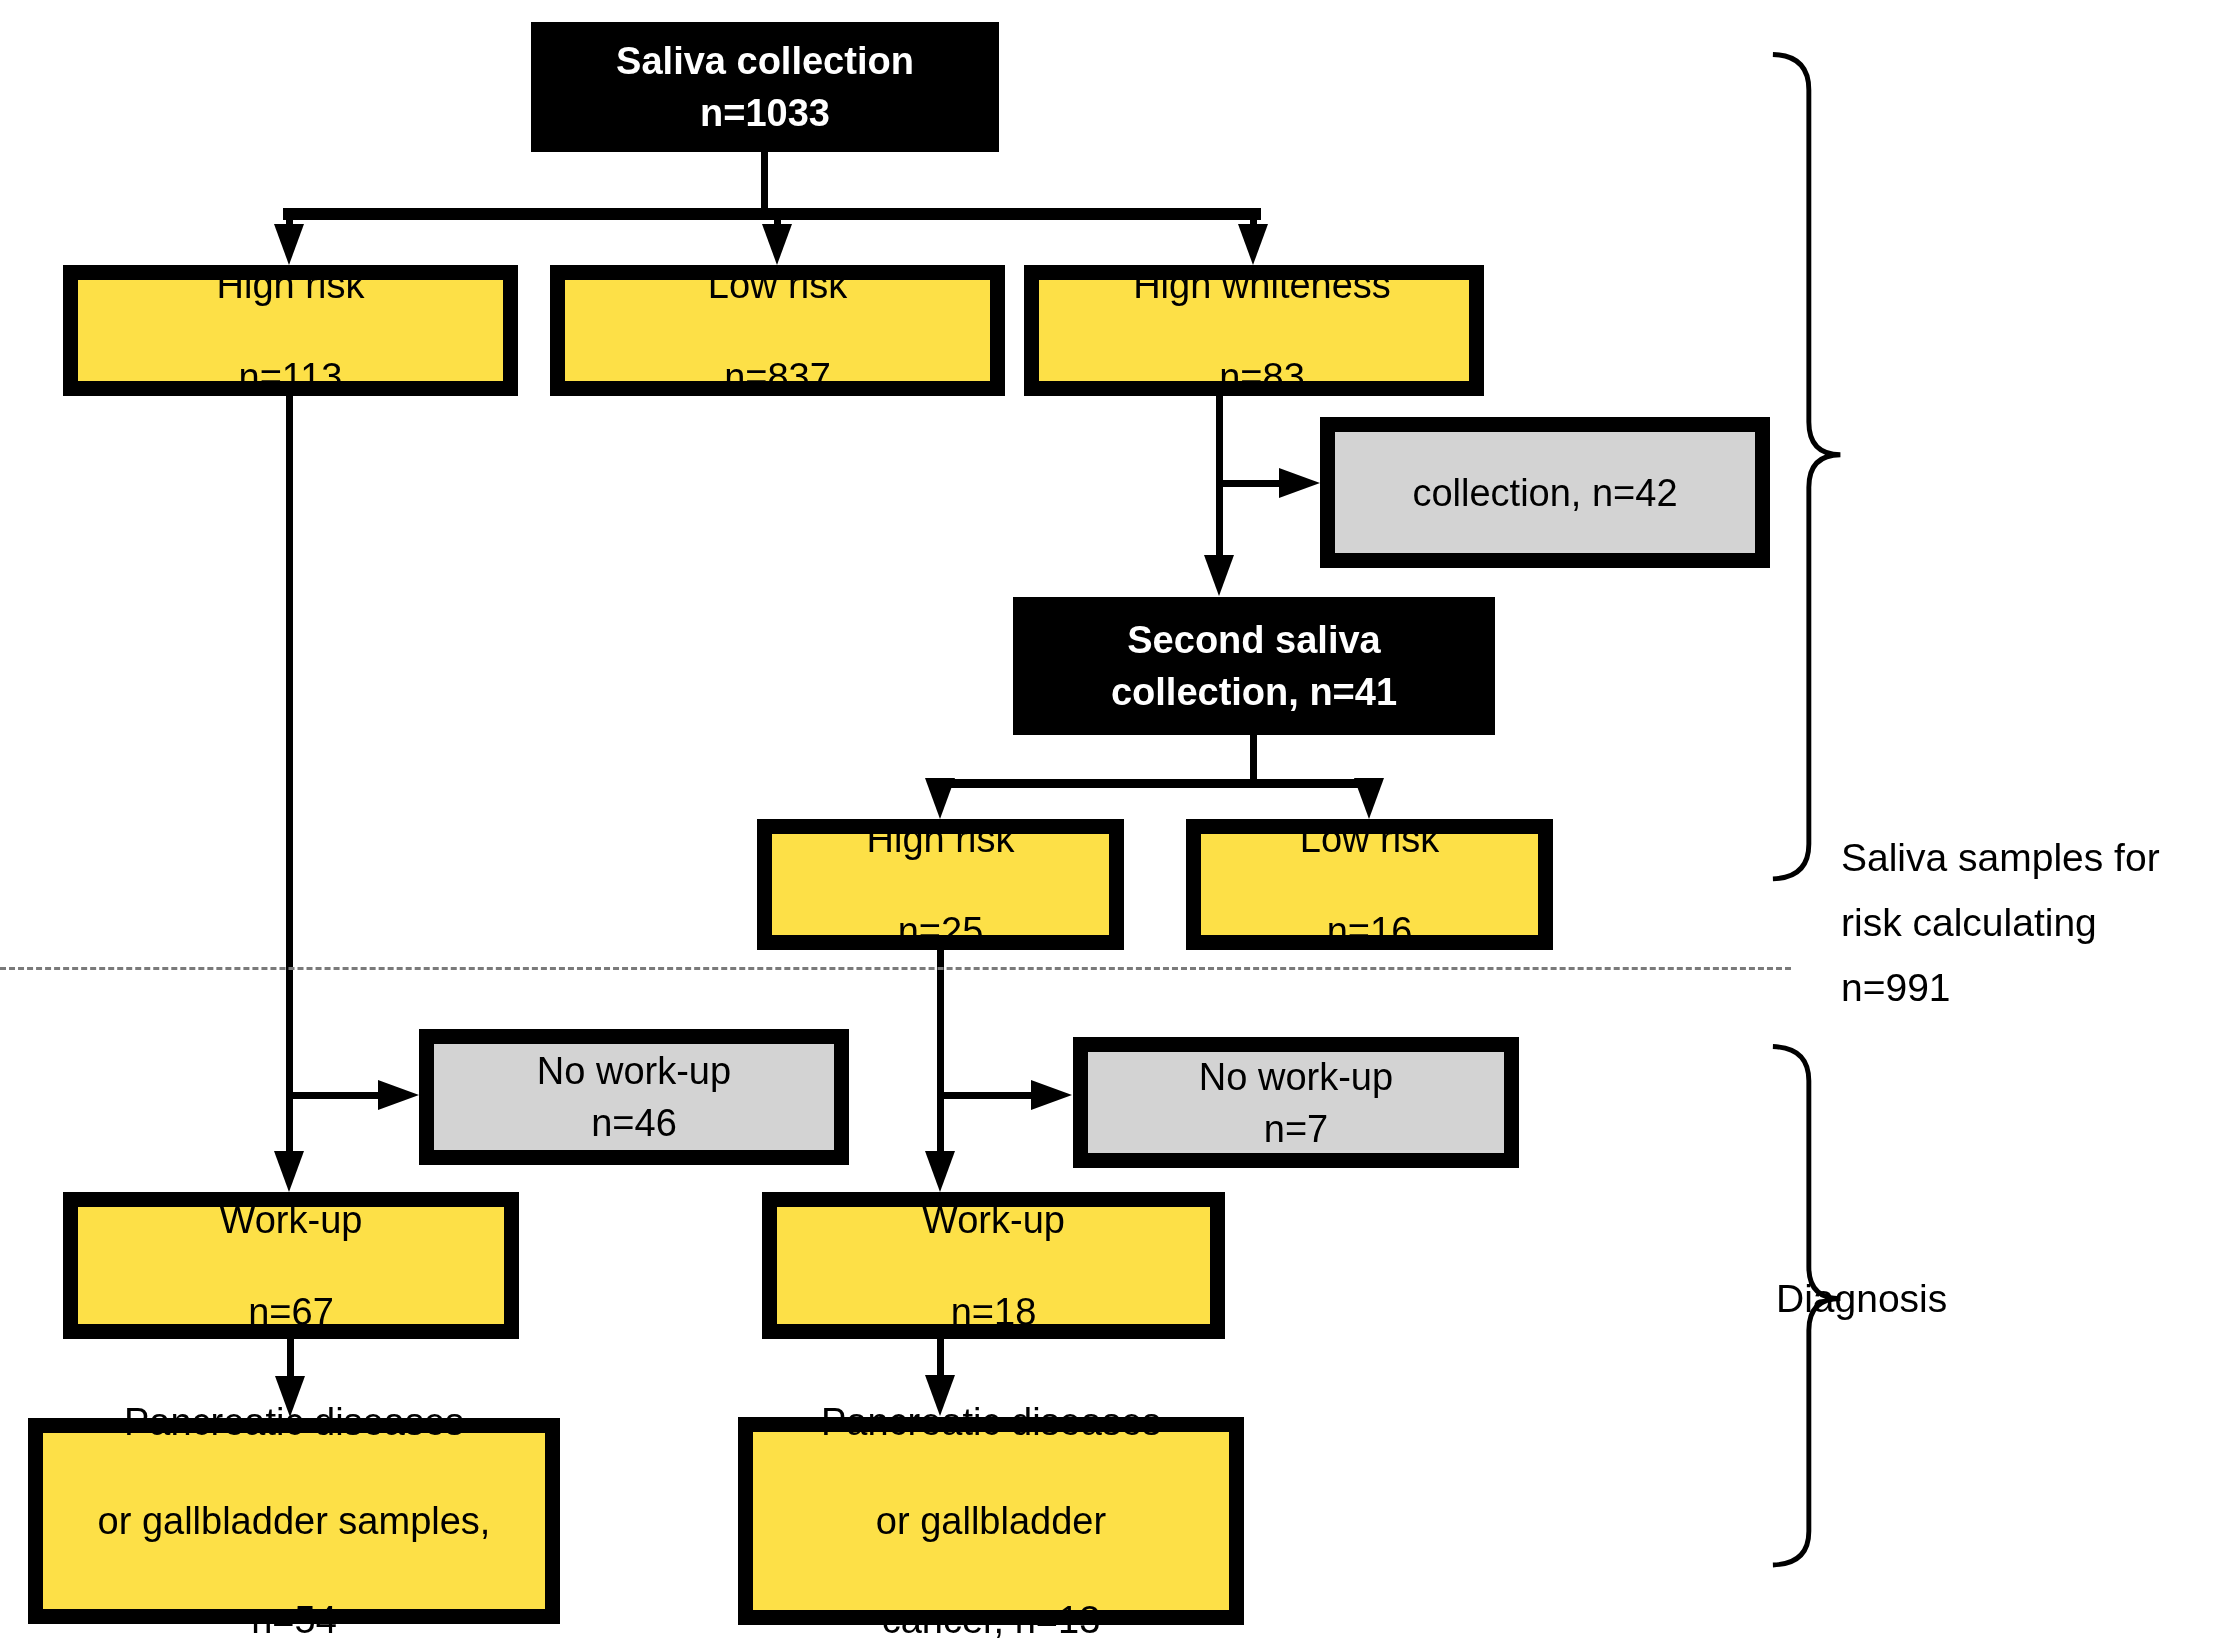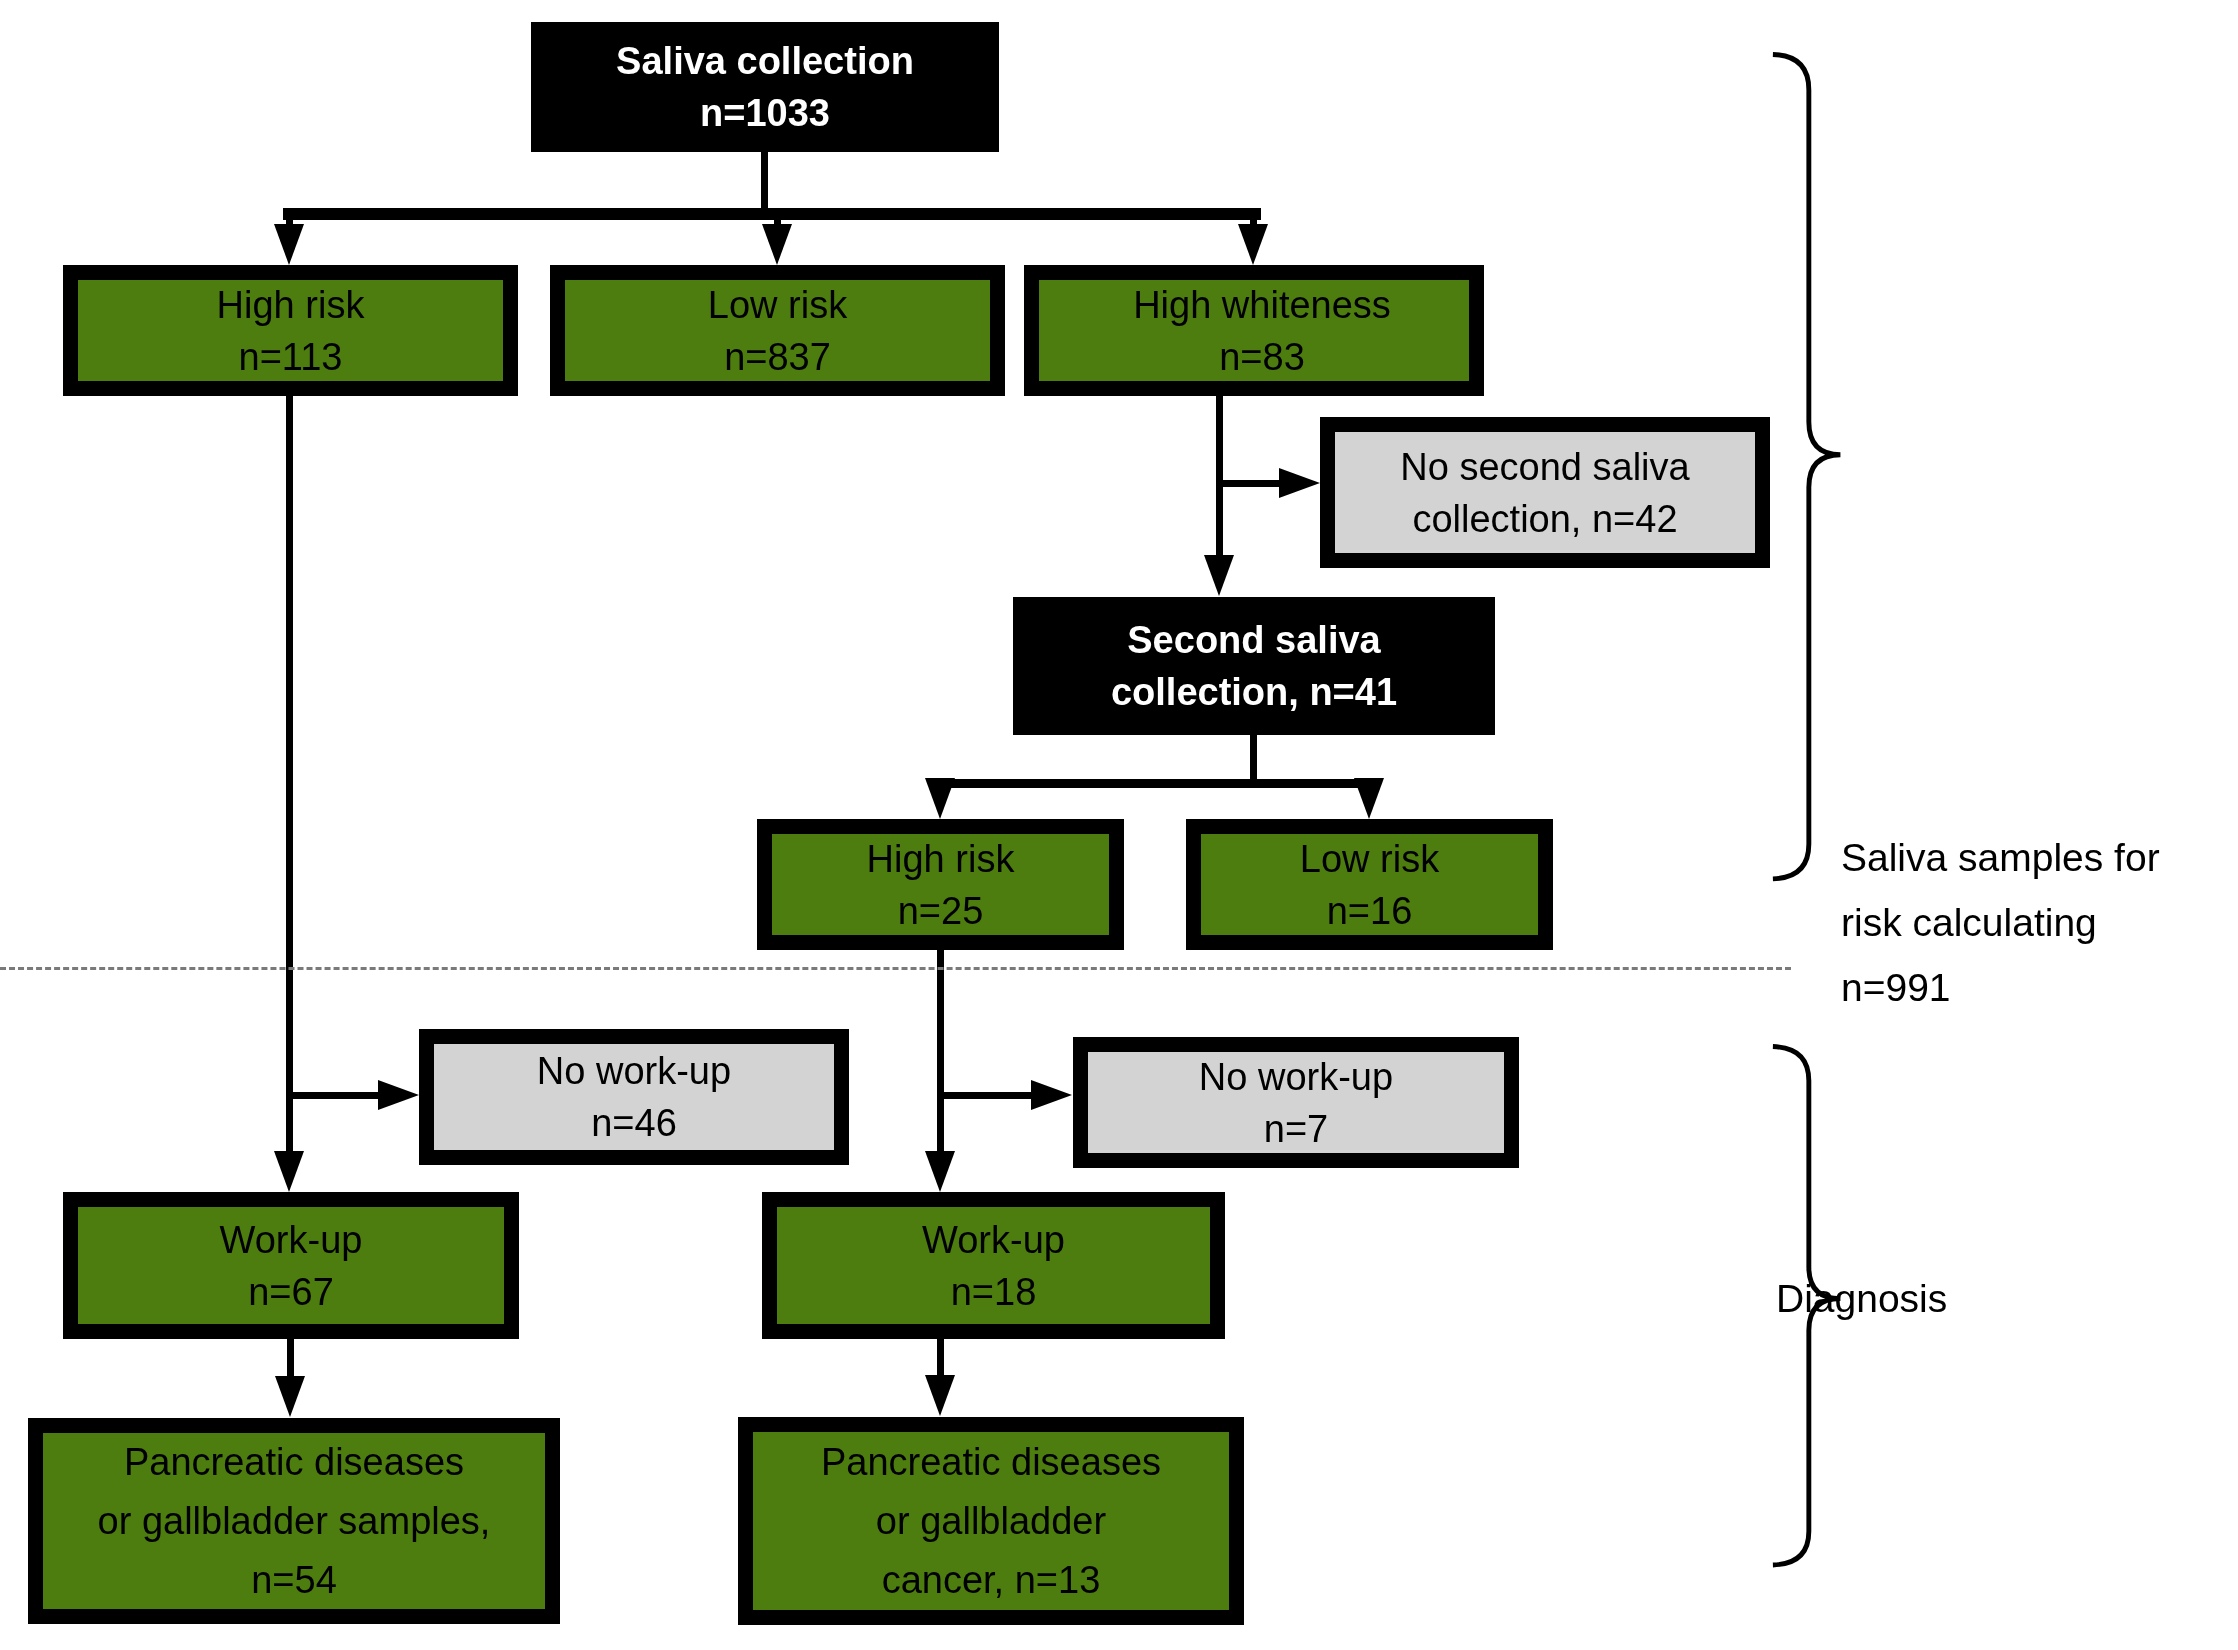--- a/index.html
+++ b/index.html
@@ -5,21 +5,21 @@
   html,body { margin:0; padding:0; background:#ffffff; }
   .canvas {
     position:relative; width:2239px; height:1651px; background:#ffffff;
     font-family:"Liberation Sans", sans-serif; color:#000;
   }
   .node {
     position:absolute; box-sizing:border-box;
     display:flex; flex-direction:column; align-items:center; justify-content:center;
     text-align:center; font-size:38px; line-height:52px; white-space:nowrap;
   }
-  .node.white { background:#4d7c0f; border:15.2px solid #000000; }
+  .node.white { background:#fde047; border:15.2px solid #000000;gap:40px; }
   .node.gray  { background:#d3d3d3; border:15.2px solid #000000; }
   .node.black { background:#000000; color:#ffffff;font-weight:bold; }
   .node.tall  { line-height:59px; }
   .line-v, .line-h { position:absolute; background:#000000; }
   .arr-down { position:absolute; width:0; height:0;
     border-left:15.2px solid transparent; border-right:15.2px solid transparent;
     border-top:41px solid #000000; }
   .arr-right { position:absolute; width:0; height:0;
     border-top:15.2px solid transparent; border-bottom:15.2px solid transparent;
     border-left:41px solid #000000; }
@@ -88,21 +88,20 @@
     <span>Low risk</span>
     <span>n=837</span>
   </div>
 
   <div class="node white" style="left:1024px; top:265px; width:460px; height:131px;padding-left:16px;">
     <span>High whiteness</span>
     <span>n=83</span>
   </div>
 
   <div class="node gray" style="left:1320px; top:417px; width:450px; height:151px;">
-    <span>No second saliva</span>
     <span>collection, n=42</span>
   </div>
 
   <div class="node black" style="left:1013px; top:597px; width:482px; height:138px;">
     <span>Second saliva</span>
     <span>collection, n=41</span>
   </div>
 
   <div class="node white" style="left:757px; top:819px; width:367px; height:131px;">
     <span>High risk</span>

